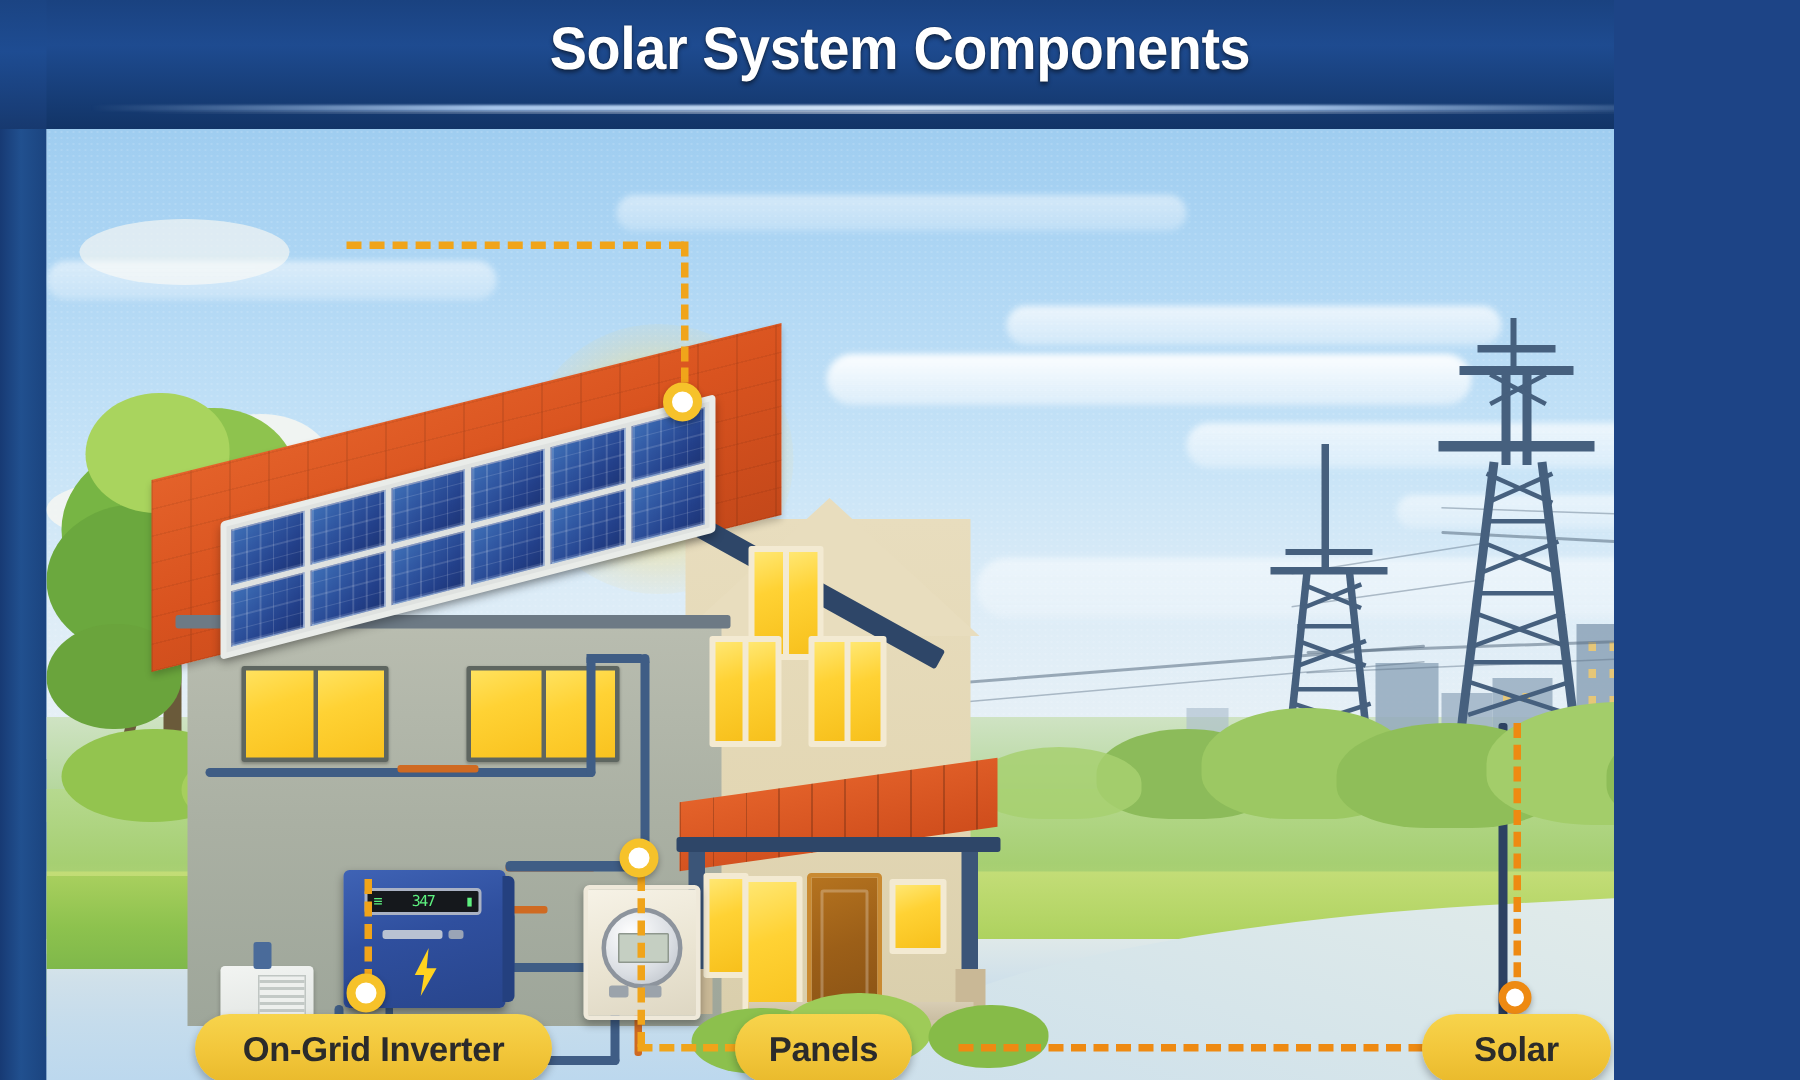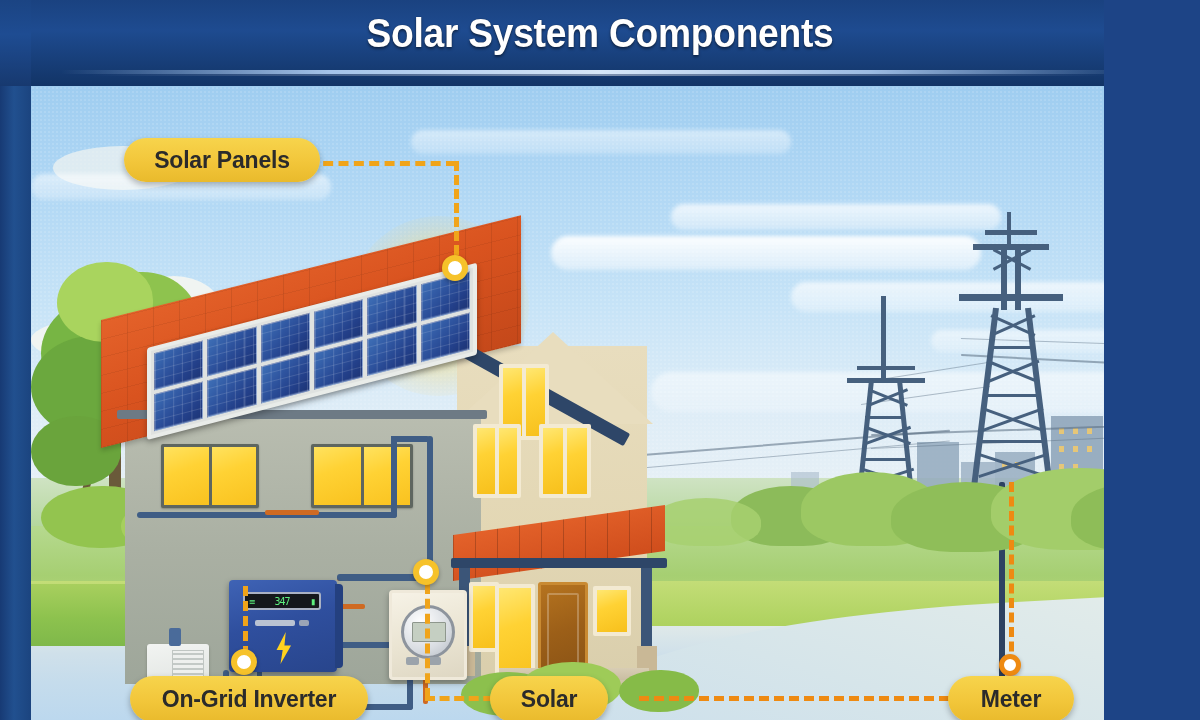--- a/index.html
+++ b/index.html
@@ -1,21 +1,21 @@
 <!DOCTYPE html>
 <html><head>
 <meta charset="utf-8">
 <style>
   html,body{margin:0;padding:0;}
   body{
     width:1200px;height:720px;overflow:hidden;
     font-family:"Liberation Sans", sans-serif;
     background:#1d4486;
   }
-  #stage{position:relative;width:1076px;height:720px;overflow:hidden;background:#1d4486;padding-left:28px;}
+  #stage{position:relative;width:1076px;height:720px;overflow:hidden;background:#1d4486;}
 
   
   .frame{position:absolute;inset:0;background:linear-gradient(180deg,#1d4689 0%,#1b4versioned 0%,#1d4689 100%);}
   .frame-left{position:absolute;left:0;top:0;width:31px;height:720px;
       background:linear-gradient(90deg,#173a74 0%,#21508f 45%,#1b447f 100%);}
   .frame-right{position:absolute;right:0;top:0;width:32px;height:720px;
       background:linear-gradient(90deg,#1b447f 0%,#21508f 55%,#173a74 100%);}
 
   
   .header{position:absolute;left:0;top:0;width:1200px;height:86px;
@@ -481,29 +481,26 @@
     <div class="dash-h" style="left:394px;top:610px;width:112px;"></div>
     <div class="node" style="left:382px;top:473px;"></div>
 
     <div class="dash-h-o" style="left:608px;top:610px;width:340px;"></div>
 
     <div class="dash-v-o" style="left:978px;top:396px;height:184px;"></div>
     <div class="node" style="left:968px;top:568px;width:22px;height:22px;border-width:5px;border-color:#ee8a12;"></div>
 
   </div>
 
-  <div class="pill" style="left:124px;top:138px;width:196px;height:44px;font-size:23px;">
-    <span>Solar Panels</span>
-  </div>
 
   <div class="pill" style="left:130px;top:676px;width:238px;height:46px;font-size:23px;">
     <span>On-Grid Inverter</span>
   </div>
 
   <div class="pill" style="left:490px;top:676px;width:118px;height:46px;font-size:23px;">
+    <span>Panels</span>
+  </div>
+
+  <div class="pill" style="left:948px;top:676px;width:126px;height:46px;font-size:23px;">
     <span>Solar</span>
   </div>
 
-  <div class="pill" style="left:948px;top:676px;width:126px;height:46px;font-size:23px;">
-    <span>Meter</span>
-  </div>
-
 </div>
 
 </body></html>

